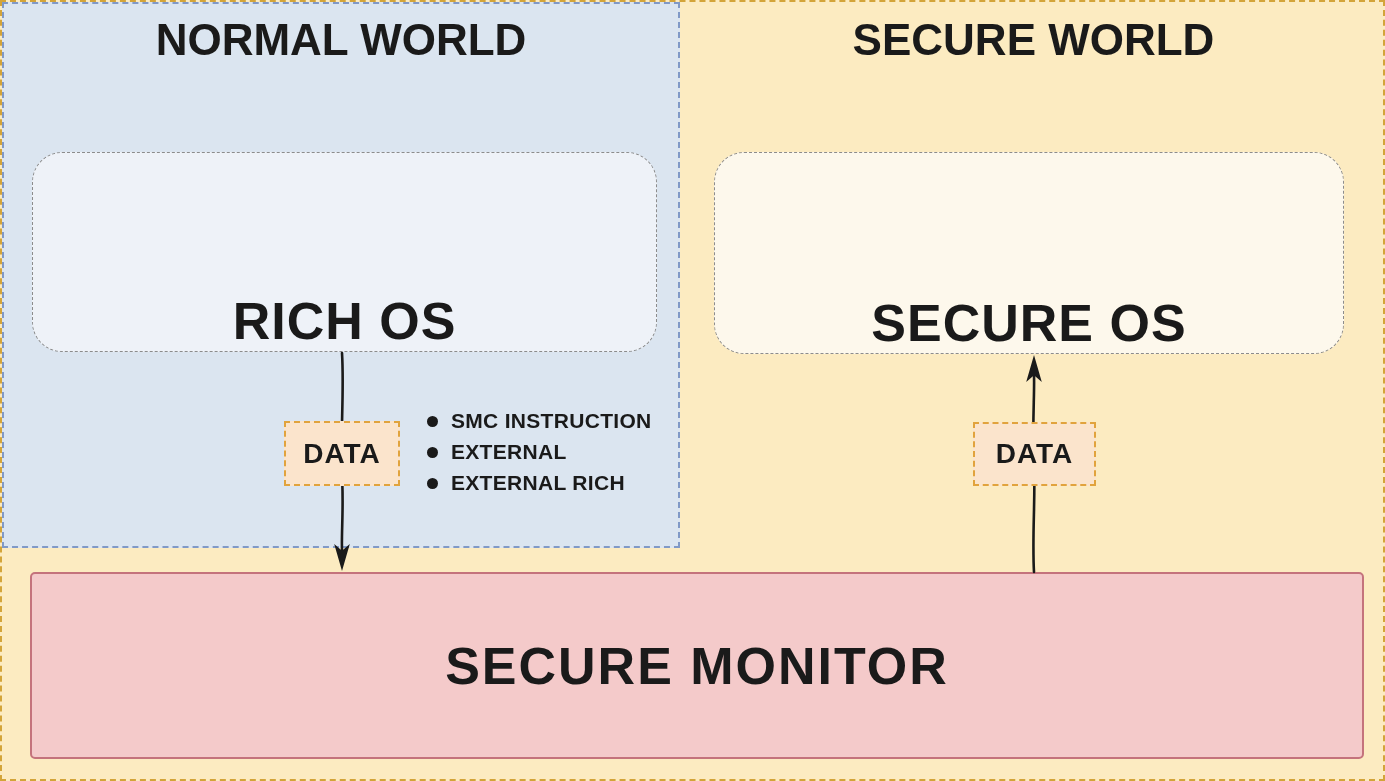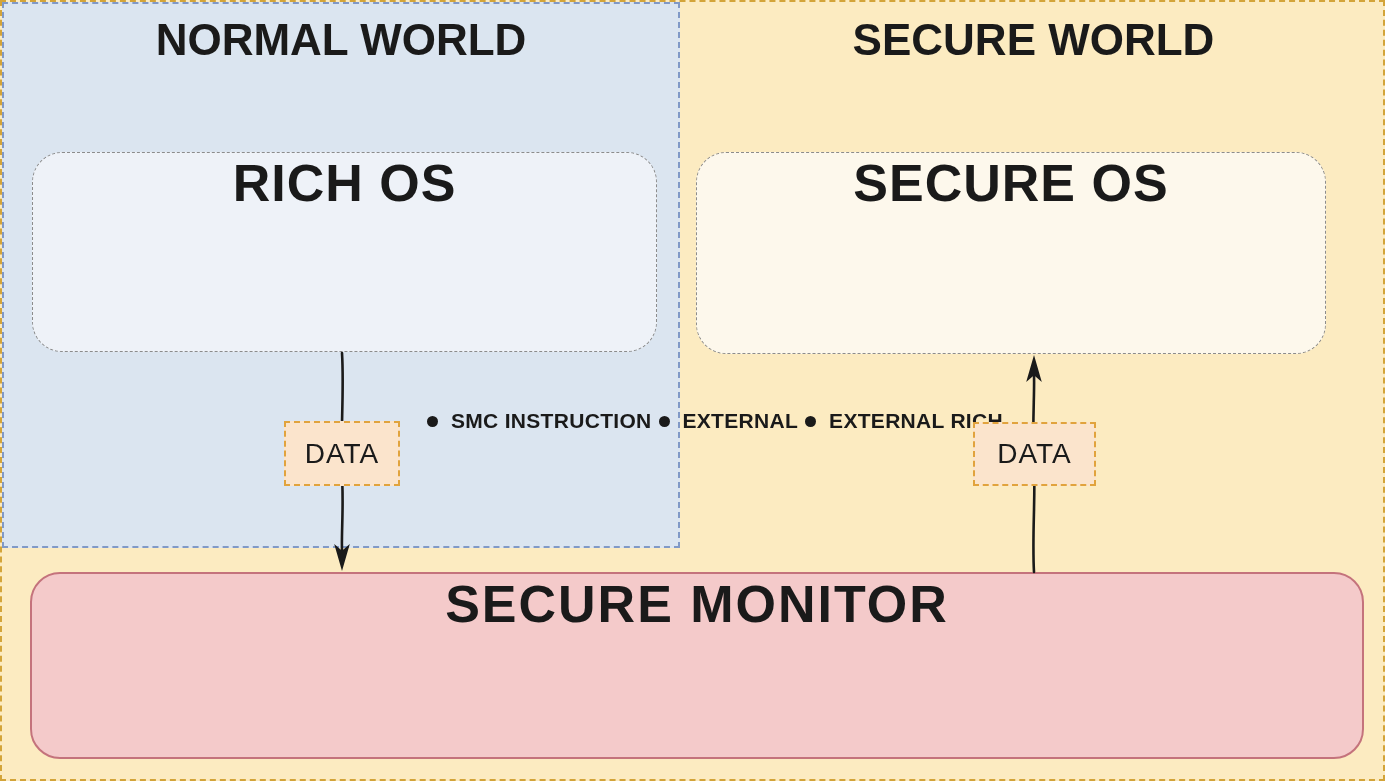--- a/index.html
+++ b/index.html
@@ -39,49 +39,49 @@
     display:flex;align-items:center;justify-content:center;
     font-size:44px;font-weight:700;letter-spacing:0px;
     white-space:nowrap;z-index:1;
   }
   .world-title.normal{left:0;width:678px;}
   .world-title.secure{left:678px;width:707px;}
   .os-box{
     position:absolute;z-index:1;
     border:1.6px dashed var(--os-box-border);
     border-radius:30px;
-    display:flex;align-items:flex-start;justify-content:center;
+    display:flex;align-items:flex-end;justify-content:center;
     font-size:52px;font-weight:700;letter-spacing:1px;white-space:nowrap;
   }
   .os-box.rich{left:30px;top:150px;width:625px;height:200px;background:var(--rich-os-bg);}
-  .os-box.secure{left:694px;top:150px;width:630px;height:202px;background:var(--secure-os-bg);}
+  .os-box.secure{left:712px;top:150px;width:630px;height:202px;background:var(--secure-os-bg);}
   .monitor{
     position:absolute;left:28px;top:570px;width:1334px;height:187px;
     background:var(--monitor-bg);
     border:2.5px solid var(--monitor-border);
-    border-radius:30px;
-    display:flex;justify-content:center;
+    border-radius:5px;
+    display:flex;align-items:center;justify-content:center;
     font-size:52px;font-weight:700;letter-spacing:2px;white-space:nowrap;
     z-index:1;
   }
   .arrow{position:absolute;z-index:2;}
   .arrow.left{left:329px;top:349px;}
   .arrow.right{left:1021px;top:351px;}
   .data-box{
     position:absolute;z-index:3;
     background:var(--data-box-bg);
     border:2px dashed var(--data-box-border);
     display:flex;align-items:center;justify-content:center;
-    font-size:28px;font-weight:400;letter-spacing:1px;
+    font-size:28px;font-weight:700;letter-spacing:1px;
   }
   .data-box.left{left:282px;top:419px;width:116px;height:65px;}
   .data-box.right{left:971px;top:420px;width:123px;height:64px;}
   .triggers{
     position:absolute;left:425px;top:407px;z-index:1;
-    display:flex;flex-direction:row;gap:7px;
+    display:flex;flex-direction:column;gap:7px;
   }
   .trigger-row{display:flex;align-items:center;gap:13px;}
   .trigger-dot{
     width:11px;height:11px;border-radius:50%;
     background:var(--ink);flex:0 0 auto;
   }
   .trigger-text{
     font-size:21px;font-weight:700;letter-spacing:0.3px;white-space:nowrap;
   }
 </style>

